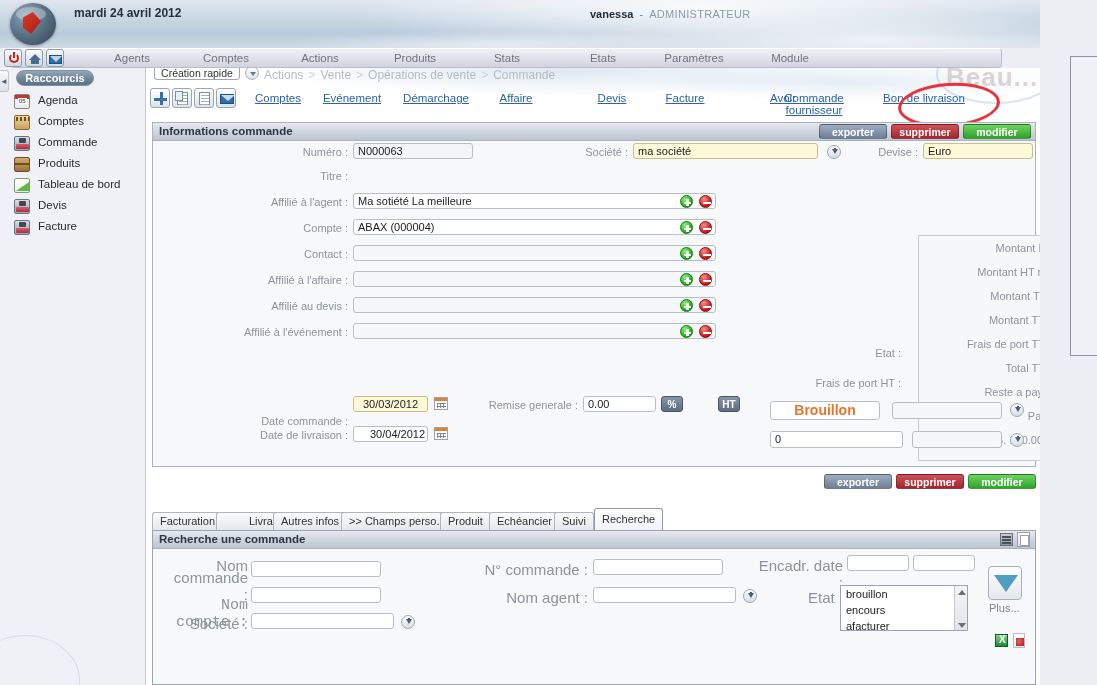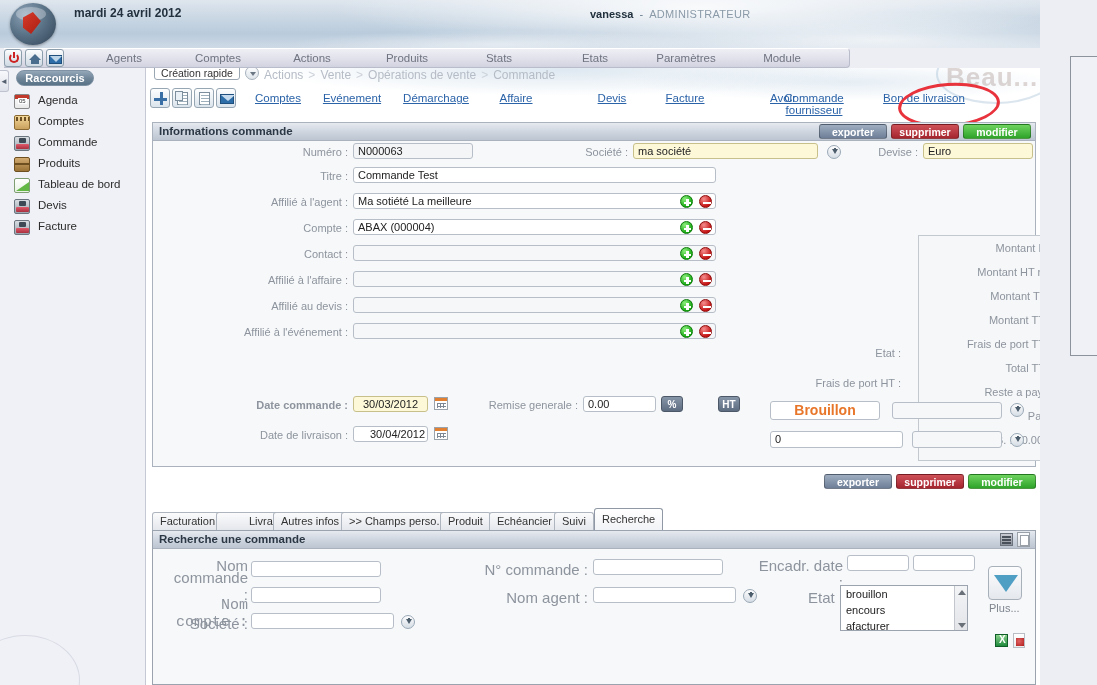--- a/index.html
+++ b/index.html
@@ -60,21 +60,21 @@
   }
   .dl-btn:after{
     content:""; position:absolute; left:4px; top:3px;
     border-left:3px solid transparent; border-right:3px solid transparent;
     border-top:5px solid #4c5d6c;
   }
   .dl-btn .stem{ position:absolute; left:6px; top:2px; width:2px; height:4px; background:#4c5d6c;}
 
   
   #navbar {
-    position:absolute; left:4px; top:48px; width:846px; height:20px;
+    position:absolute; left:12px; top:48px; width:990px; height:20px;
     background:linear-gradient(180deg,#efeff5 0%, #e2e2ec 50%, #d2d3e0 100%);
     border-bottom:1px solid #b9bccb;
     border-top:1px solid #fff;
     border-right:1px solid #b9bccb;
     border-radius:0 4px 4px 0;
   }
   #navbar .nav-item {
     position:absolute; top:3px; font-size:11.5px; color:#6f7480; text-align:center;
     cursor:pointer;
   }
@@ -498,21 +498,20 @@
     <span class="flabel" style="left:60px; top:23px; width:135px;">Numéro :</span>
     <div class="finput ro" style="left:200px; top:20px; width:120px;">N000063</div>
 
     <span class="flabel" style="left:320px; top:23px; width:155px;">Société :</span>
     <div class="finput hl" style="left:480px; top:20px; width:185px;">ma société</div>
     <span class="dl-btn" style="position:absolute; left:670px; top:21px;">
         <span class="stem"></span>
       </span>
 
     <span class="flabel" style="left:60px; top:47px; width:135px;">Titre :</span>
-    <div class="finput" style="left:200px; top:44px; width:363px;">Commande Test</div>
 
     <span class="flabel" style="left:40px; top:73px; width:155px;">Affilié à l'agent :</span>
     <div class="finput" style="left:200px; top:70px; width:363px;">Ma sotiété La meilleure</div>
     <span class="pm green" style="left:527px; top:72px;"></span>
     <span class="pm red" style="left:546px; top:72px;"></span>
 
     <span class="flabel" style="left:60px; top:99px; width:135px;">Compte :</span>
     <div class="finput" style="left:200px; top:96px; width:363px;">ABAX (000004)</div>
     <span class="pm green" style="left:527px; top:98px;"></span>
     <span class="pm red" style="left:546px; top:98px;"></span>
@@ -530,21 +529,21 @@
     <span class="flabel" style="left:40px; top:177px; width:155px;">Affilié au devis :</span>
     <div class="finput empty" style="left:200px; top:174px; width:363px;"></div>
     <span class="pm green" style="left:527px; top:176px;"></span>
     <span class="pm red" style="left:546px; top:176px;"></span>
 
     <span class="flabel" style="left:20px; top:203px; width:175px;">Affilié à l'événement :</span>
     <div class="finput empty" style="left:200px; top:200px; width:363px;"></div>
     <span class="pm green" style="left:527px; top:202px;"></span>
     <span class="pm red" style="left:546px; top:202px;"></span>
 
-    <span class="flabel" style="left:55px; top:276px; width:140px;font-weight:bold;">Date commande :</span>
+    <span class="flabel" style="left:55px; top:292px; width:140px;">Date commande :</span>
     <div class="finput hl" style="left:200px; top:273px; width:75px; text-align:center;">30/03/2012</div>
     <span class="calico" style="left:281px; top:274px;"></span>
 
     <span class="flabel" style="left:55px; top:306px; width:140px;">Date de livraison :</span>
     <div class="finput" style="left:200px; top:303px; width:75px; text-align:center;padding-left:16px;">30/04/2012</div>
     <span class="calico" style="left:281px; top:304px;"></span>
 
     <span class="flabel" style="left:265px; top:276px; width:160px;">Remise generale :</span>
     <div class="finput" style="left:430px; top:273px; width:73px;">0.00</div>
     <div class="sqbtn" style="left:508px; top:273px;">%</div>

